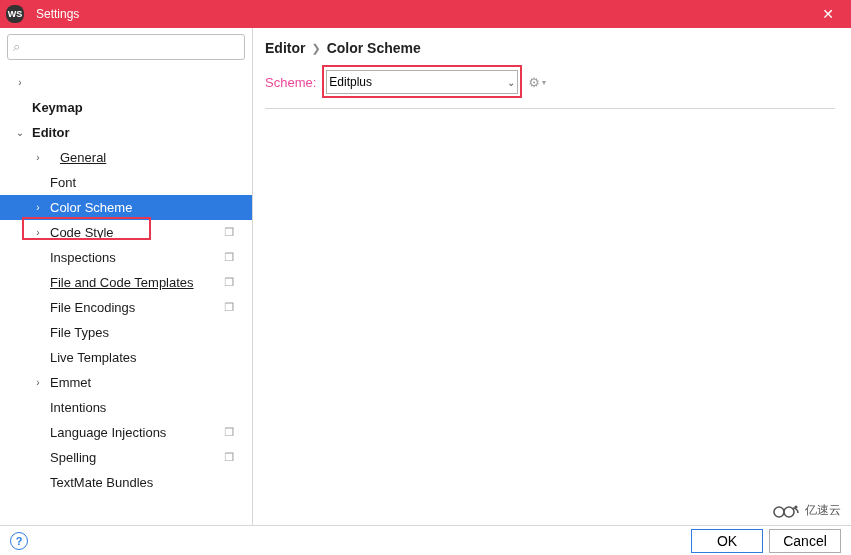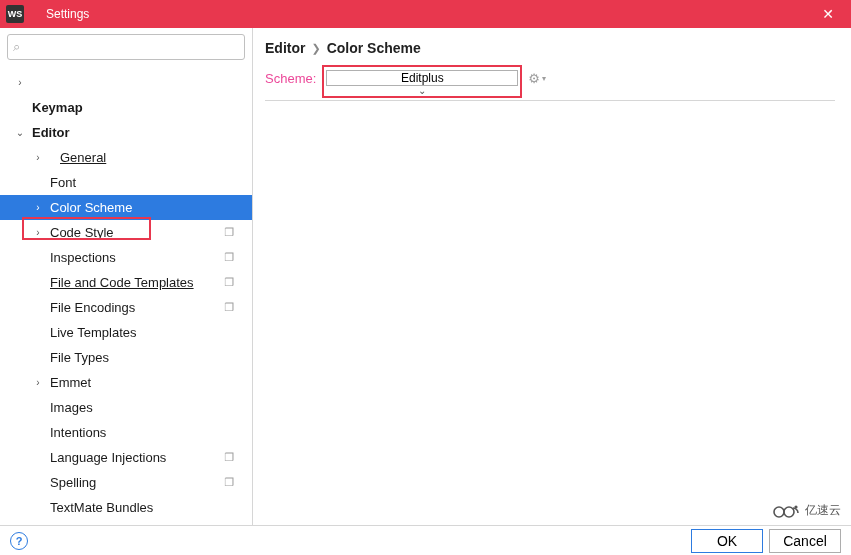--- a/index.html
+++ b/index.html
@@ -1,18 +1,18 @@
 <!DOCTYPE html>
 <html><head>
 <meta charset="utf-8">
 <style>
   * { box-sizing: border-box; font-family: "Segoe UI", Arial, sans-serif; }
   body { margin:0; background:#fff; width:851px; height:555px; overflow:hidden; position:relative; }
   .titlebar { height:28px; background:#e8374e; color:#fff; display:flex; align-items:center; padding:0 0 0 6px; font-size:12px; }
-  .app-icon { width:18px; height:18px; background:#333; color:#fff; font-size:9px; font-weight:bold; display:flex; align-items:center; justify-content:center; margin-right:22px; border-radius:2px; }
+  .app-icon { width:18px; height:18px; background:#333; color:#fff; font-size:9px; font-weight:bold; display:flex; align-items:center; justify-content:center; margin-right:12px; border-radius:8px; }
   .close-btn { margin-left:auto; width:46px; height:28px; display:flex; align-items:center; justify-content:center; font-size:14px; }
   .content { display:flex; height:497px; }
   .sidebar { width:253px; border-right:1px solid #d6d6d6; display:flex; flex-direction:column; }
   .search-wrap { padding:6px 7px; }
   .search { width:100%; height:26px; border:1px solid #c0c0c0; border-radius:3px; padding:0 6px 0 24px; font-size:12px; background:#fff; }
   .search-ic { position:absolute; margin:5px 0 0 6px; color:#aaa; font-size:13px; }
   .tree { flex:1; overflow:hidden; font-size:13px; color:#1a1a1a; padding-top:4px; }
   .row { height:25px; display:flex; align-items:center; position:relative; cursor:default; }
   .chev { width:12px; text-align:center; color:#595959; font-size:10px; }
   .lbl { }
@@ -21,21 +21,21 @@
   .ind1 { padding-left:32px; }
   .sel { background:#2d7be0; color:#fff; }
   .sel .chev { color:#fff; }
   .copy-ic { position:absolute; right:18px; color:#9e9e9e; font-size:11px; }
   .box1 { position:absolute; border:2px solid #e8374e; pointer-events:none; }
   .main { flex:1; display:flex; flex-direction:column; }
   .crumb { padding:12px 0 14px 0; font-size:14px; font-weight:600; color:#222; display:flex; align-items:center; gap:6px; }
   .crumb .sep { color:#888; font-size:11px; font-weight:400; }
   .scheme-row { display:flex; align-items:center; gap:10px; padding-bottom:14px; border-bottom:1px solid #d6d6d6; }
   .scheme-row label { font-size:13px; color:#ec4899; }
-  .dd { width:192px; height:16px; border:1px solid #b0b0b0; background:#fff; display:flex; align-items:center; padding:0 2px; font-size:12px; justify-content:space-between;flex-direction:column; }
+  .dd { width:192px; height:24px; border:1px solid #b0b0b0; background:#fff; display:flex; align-items:center; padding:0 2px; font-size:12px; justify-content:space-between; }
   .dd-chev { font-size:10px; color:#555; }
   .gear { color:#9e9e9e; font-size:13px; display:flex; align-items:center; gap:2px; }
   .gear .sm { font-size:8px; }
   .footer { height:30px; border-top:1px solid #d6d6d6; display:flex; align-items:center; padding:0 10px; position:absolute; bottom:0; left:0; right:0; background:#fff; }
   .help { width:18px; height:18px; border-radius:9px; border:1.5px solid #2d7be0; color:#2d7be0; font-size:11px; font-weight:bold; display:flex; align-items:center; justify-content:center; }
   .btns { margin-left:auto; display:flex; gap:6px; }
   .btn { height:24px; width:72px; border:1px solid #adadad; background:#fff; font-size:14px; display:flex; align-items:center; justify-content:center; }
   .btn.primary { border:1.5px solid #2d7be0; }
   .wm { position:absolute; right:6px; bottom:34px; color:#555; font-size:12px; display:flex; align-items:center; gap:4px; background:rgba(255,255,255,0.6); padding:2px 4px; }
 </style>
@@ -93,33 +93,29 @@
           <span class="lbl" style="margin-left: 6px; text-decoration: underline;">File and Code Templates</span>
           <span class="copy-ic">❐</span>
         </div>
         <div class="row ind1">
           <span class="chev"></span>
           <span class="lbl" style="margin-left: 6px;">File Encodings</span>
           <span class="copy-ic">❐</span>
         </div>
         <div class="row ind1">
           <span class="chev"></span>
-          <span class="lbl" style="margin-left: 6px;">Live Templates</span>
+          <span class="lbl" style="margin-left: 6px;">File Types</span>
         </div>
         <div class="row ind1">
           <span class="chev"></span>
-          <span class="lbl" style="margin-left: 6px;">File Types</span>
+          <span class="lbl" style="margin-left: 6px;">Live Templates</span>
         </div>
         <div class="row ind1">
           <span class="chev">›</span>
           <span class="lbl" style="margin-left: 6px;">Emmet</span>
-        </div>
-        <div class="row ind1">
-          <span class="chev"></span>
-          <span class="lbl" style="margin-left: 6px;">Images</span>
         </div>
         <div class="row ind1">
           <span class="chev"></span>
           <span class="lbl" style="margin-left: 6px;">Intentions</span>
         </div>
         <div class="row ind1">
           <span class="chev"></span>
           <span class="lbl" style="margin-left: 6px;">Language Injections</span>
           <span class="copy-ic">❐</span>
         </div>

